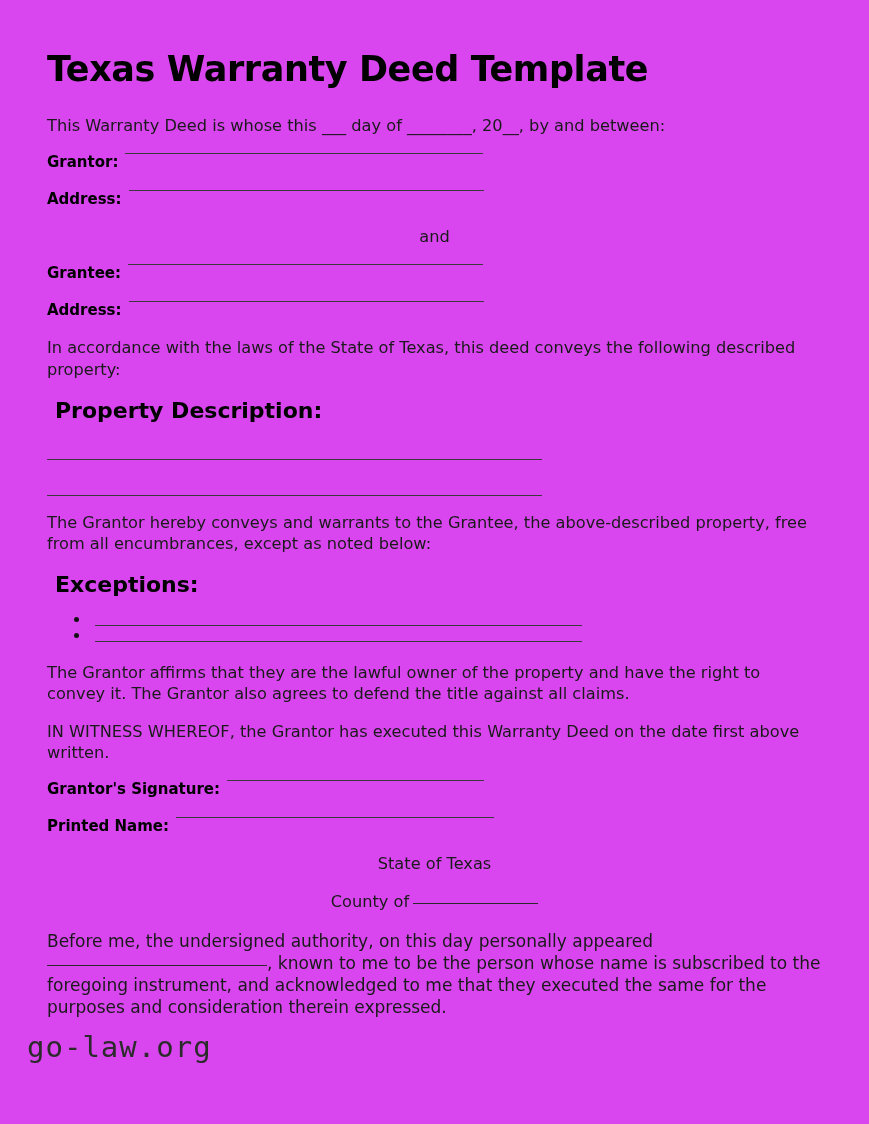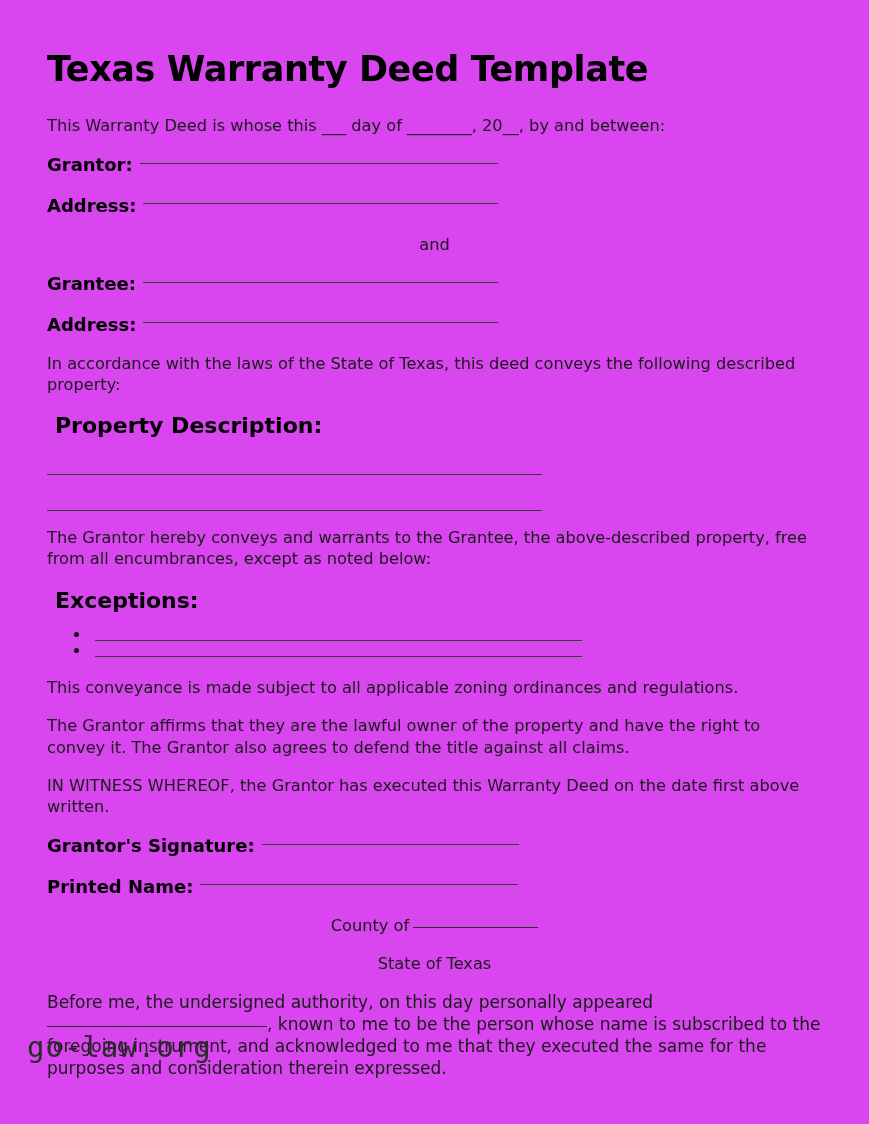--- a/index.html
+++ b/index.html
@@ -40,25 +40,25 @@
   }
 
   .para {
     font-size: 16.2px;
     line-height: 1.31;
     margin: 0 0 17px 0;
     color: #1a1a1a;
   }
 
   .field-row {
-    font-size: 18px;
+    font-size: 15px;
     line-height: 1.3;
     margin: 0 0 17px 0;
     display: flex;
-    align-items: center;
+    align-items: flex-start;
     white-space: nowrap;
   }
   .field-label {
     font-weight: bold;
     color: #000000;
     flex: 0 0 auto;
   }
   .blank-line {
     display: inline-block;
     border-bottom: 1.6px solid #3a3a3a;
@@ -214,41 +214,40 @@
       <li class="bullet-item">
         <span class="bullet-dot"></span>
         <span class="bullet-line"></span>
       </li>
       <li class="bullet-item">
         <span class="bullet-dot"></span>
         <span class="bullet-line"></span>
       </li>
     </ul>
 
-    <p class="para">This conveyance is made subject to all applicable zoning ordinances and regulations.</p>
 
     <p class="para">The Grantor affirms that they are the lawful owner of the property and have the right to convey it. The Grantor also agrees to defend the title against all claims.</p>
 
     <p class="para">IN WITNESS WHEREOF, the Grantor has executed this Warranty Deed on the date first above written.</p>
 
     <div class="field-row">
       <span class="field-label">Grantor's Signature:</span>
       <span class="blank-line bl-signature"></span>
     </div>
 
     <div class="field-row">
       <span class="field-label">Printed Name:</span>
       <span class="blank-line bl-printed"></span>
     </div>
+
+    <p class="plain-row">State of Texas</p>
 
     <p class="plain-row">
       <span>County of</span><span class="inline-blank ib-county"></span>
     </p>
-
-    <p class="plain-row">State of Texas</p>
 
     <p class="notary-para">
       <span>Before me, the undersigned authority, on this day personally appeared</span>
       <span class="notary-blank"></span><span>, known to me to be the person whose name is subscribed to the foregoing instrument, and acknowledged to me that they executed the same for the purposes and consideration therein expressed.</span>
     </p>
 
   </div>
 
   <div class="footer">go-law.org</div>
 </div>

